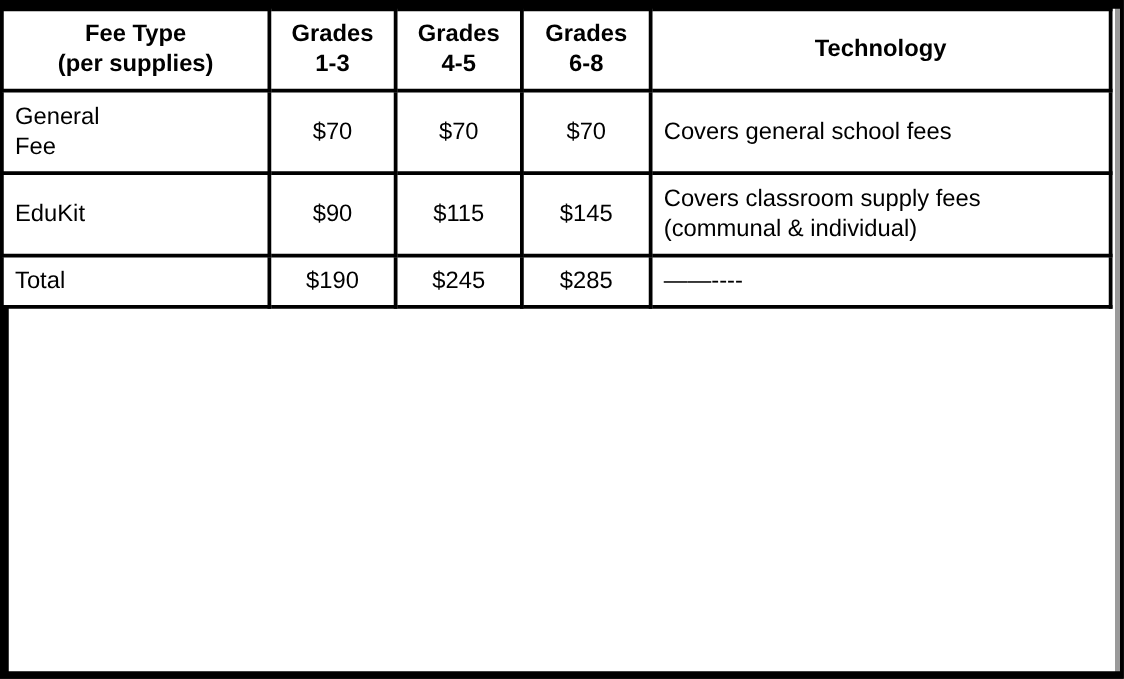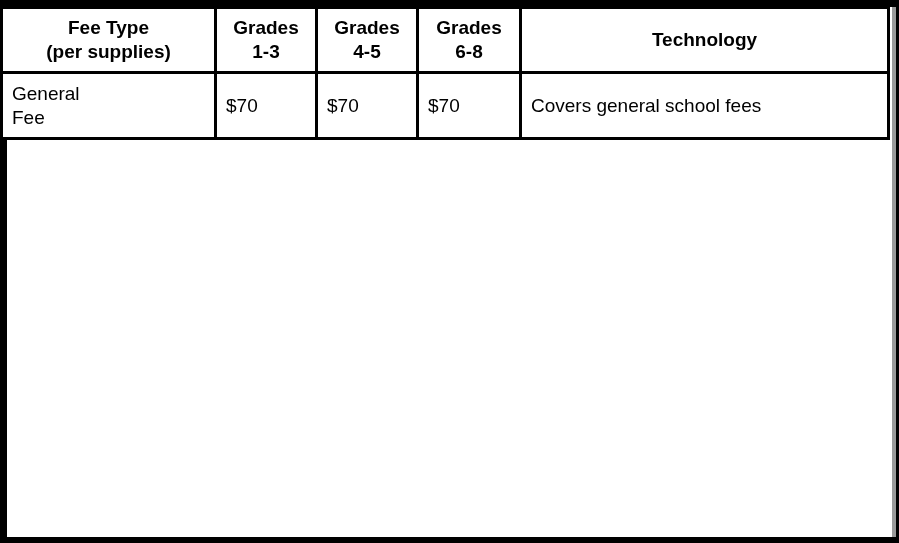--- a/index.html
+++ b/index.html
@@ -45,21 +45,21 @@
       font-size: 19px;
       line-height: 24px;
       vertical-align: middle;
       background: #fff;
     }
     th {
       font-weight: bold;
       text-align: center;
       height: 62px;
     }
-    td.num { }
+    td.num { text-align: center; }
     td.label, td.desc { text-align: left; }
     td.shaded { background: #cccccc; }
     tr.body-row td { height: 63px; }
     tr.total-row td { height: 38px; }
     .col-type { width: 214px; }
     .col-g13 { width: 101px; }
     .col-g45 { width: 101px; }
     .col-g68 { width: 103px; }
     .col-desc { width: 368px; }
     .line { display: block; }
@@ -107,19 +107,38 @@
         <span class="line">Fee</span>
       </td>
       <td class="num">$70</td>
       <td class="num">$70</td>
       <td class="num">$70</td>
       <td class="desc">
         <span class="line">Covers general school fees</span>
       </td>
     </tr>
 
+    <tr class="body-row">
+      <td class="label">
+        <span class="line">EduKit</span>
+      </td>
+      <td class="num">$90</td>
+      <td class="num">$115</td>
+      <td class="num">$145</td>
+      <td class="desc">
+        <span class="line">Covers classroom supply fees</span>
+        <span class="line">(communal &amp; individual)</span>
+      </td>
+    </tr>
 
 
 
 
 
+    <tr class="total-row">
+      <td class="label">Total</td>
+      <td class="num">$190</td>
+      <td class="num">$245</td>
+      <td class="num">$285</td>
+      <td class="desc">——----</td>
+    </tr>
   </tbody>
 </table>
 
 </body></html>

